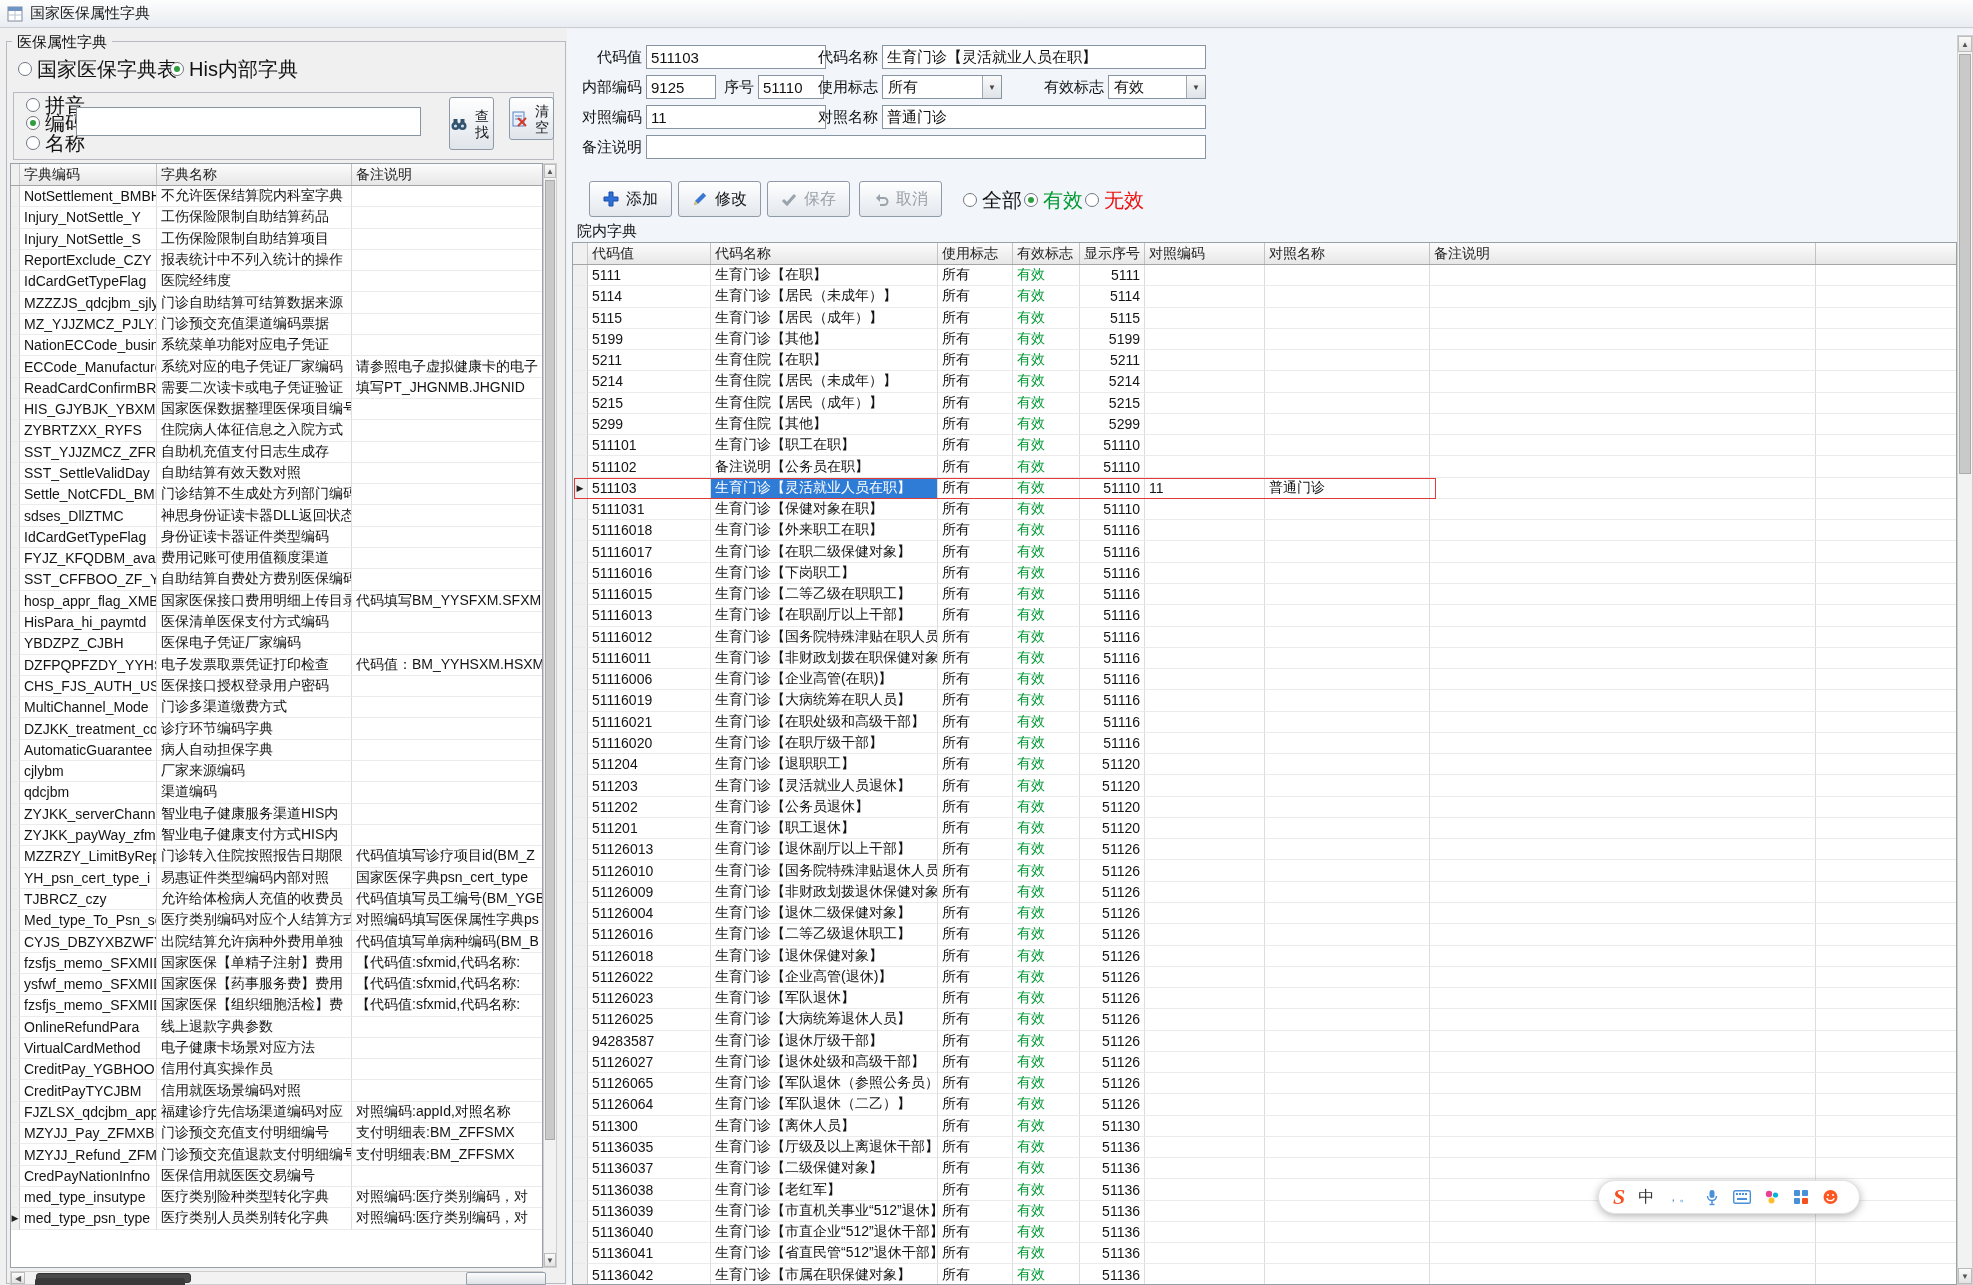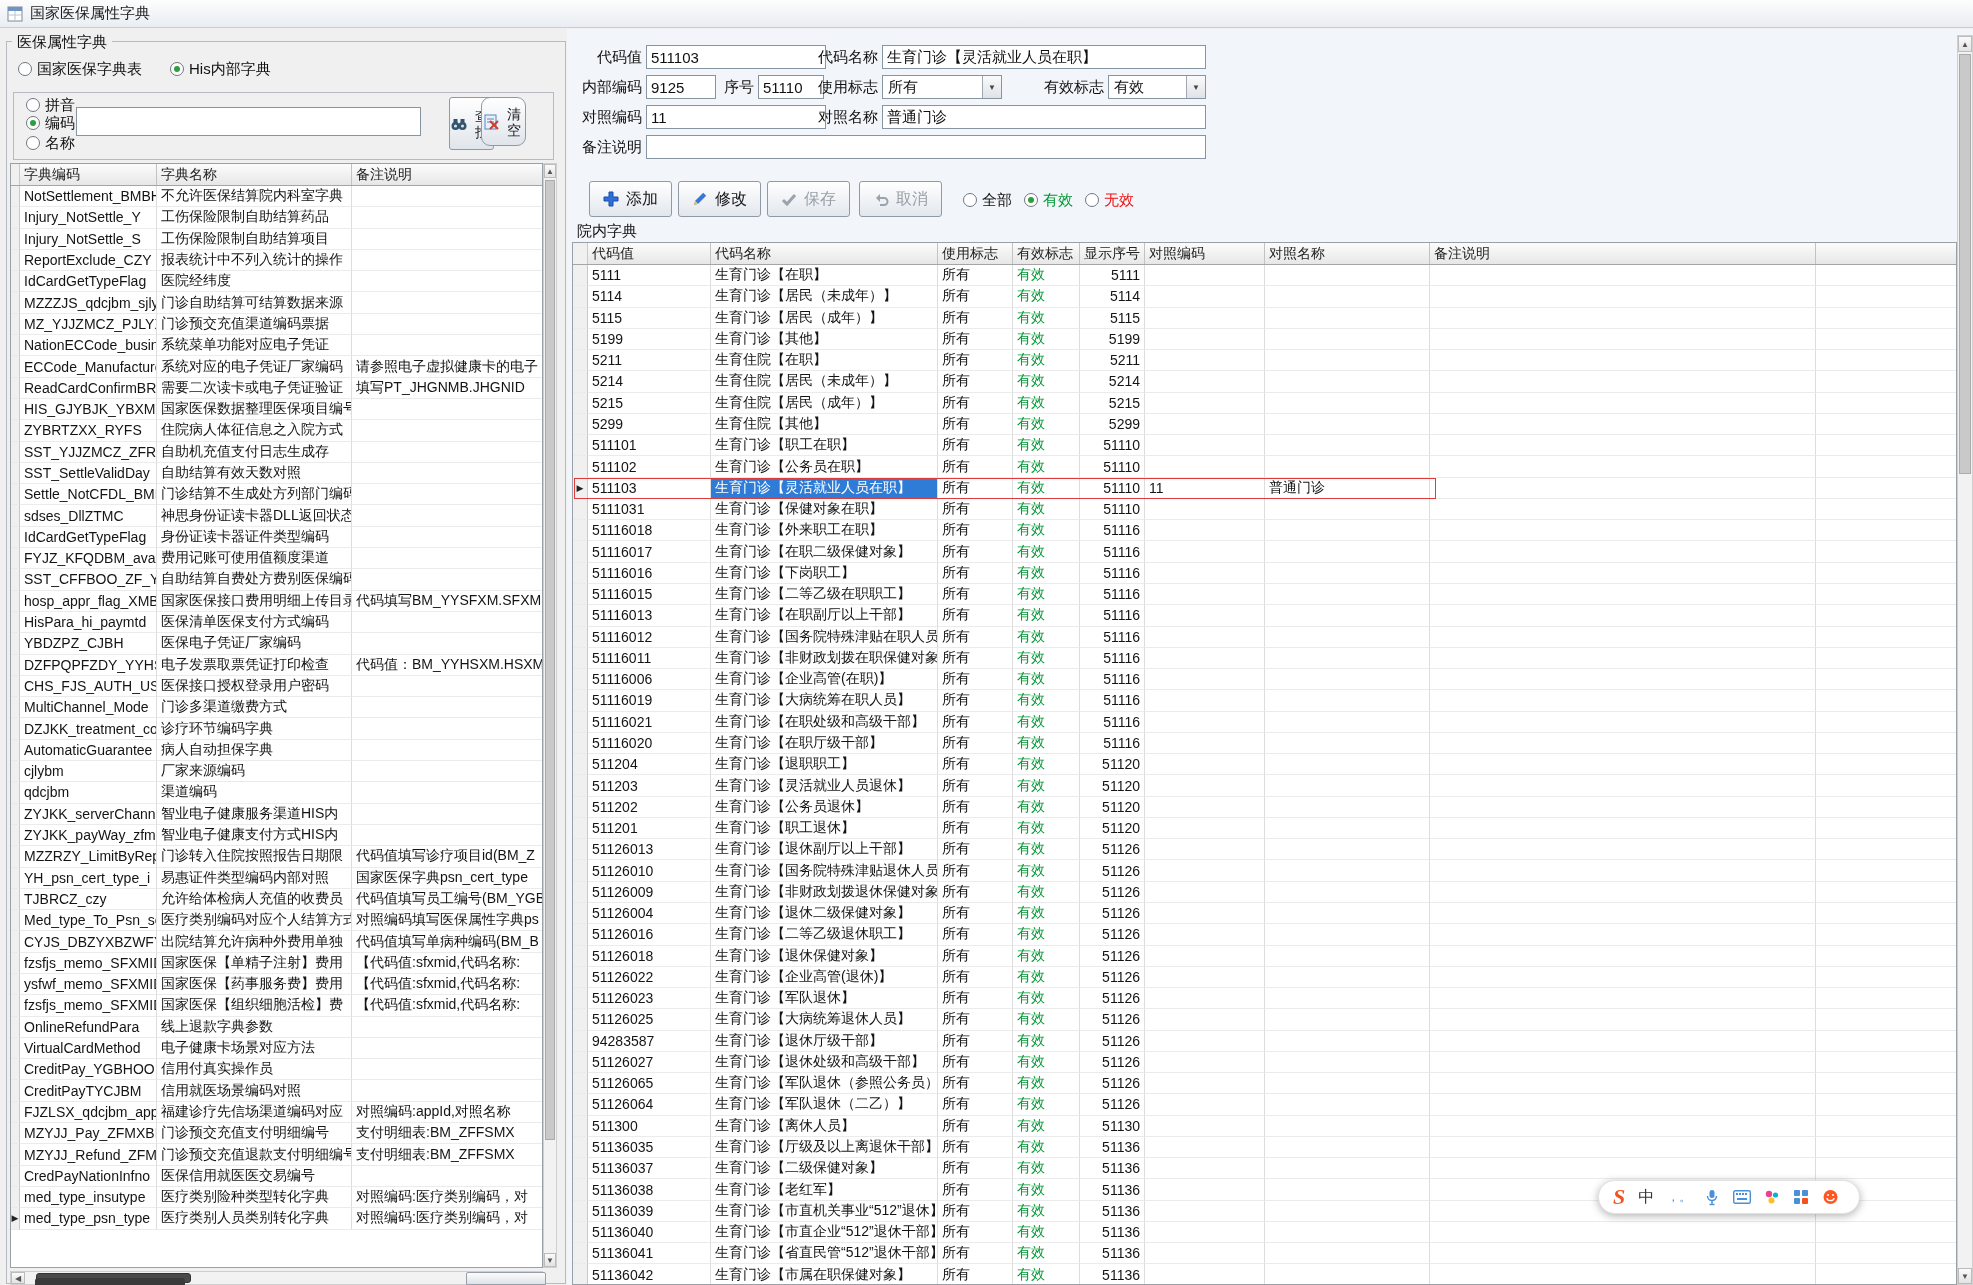--- a/index.html
+++ b/index.html
@@ -9,21 +9,21 @@
 
   
   .titlebar{position:absolute;left:0;top:0;width:100%;height:28px;background:linear-gradient(#fdfdfd,#e9edf2);
     border-bottom:1px solid #c9ced4;display:flex;align-items:center;padding-left:7px;gap:7px;font-size:15px;color:#1c1c1c;}
 
   
   .gbox{position:absolute;border:1px solid #b7bac0;}
   .gtitle{position:absolute;background:#f0f0f0;padding:0 5px;font-size:15px;z-index:3;}
 
   
-  .radio{position:absolute;display:flex;align-items:center;gap:5px;height:22px;font-size:15px;cursor:default;white-space:nowrap;}
+  .radio{position:absolute;display:flex;align-items:center;gap:5px;height:22px;font-size:20px;cursor:default;white-space:nowrap;}
   .rdot{width:14px;height:14px;border-radius:50%;border:1px solid #6f7780;background:#fff;position:relative;flex:0 0 auto;}
   .rdot.on::after{content:"";position:absolute;left:3px;top:3px;width:6px;height:6px;border-radius:50%;background:#2f9e3f;}
 
   
   .flabel{position:absolute;height:24px;line-height:24px;text-align:right;font-size:15px;color:#101010;white-space:nowrap;}
   .finput{position:absolute;height:24px;border:1px solid #8795a3;background:#fff;font-size:15px;padding:0 4px;font-family:inherit;color:#101010;}
   .fcombo{position:absolute;height:24px;border:1px solid #8795a3;background:#fff;display:flex;align-items:center;padding-left:5px;font-size:15px;}
   .carrow{margin-left:auto;width:19px;height:100%;background:linear-gradient(#fafafa,#dfe3e8);border-left:1px solid #9fa8b2;
     display:flex;align-items:center;justify-content:center;font-size:8px;color:#444;}
 
@@ -119,21 +119,21 @@
           <circle cx="12.5" cy="11" r="1.6" fill="#cfe0ef"></circle>
           <rect x="7.5" y="9.5" width="3" height="3" fill="#33536f"></rect>
           <rect x="3.5" y="4" width="4" height="4" fill="#33536f"></rect>
           <rect x="10.5" y="4" width="4" height="4" fill="#33536f"></rect>
         </svg>
     </span>
     <span class="vtext">
         <span>查找</span>
       </span>
   </button>
-  <button class="sbtn" style="left:481px;top:97px;width:45px;height:49px;z-index:2;border-radius:9px;">
+  <button class="sbtn" style="left:509px;top:97px;width:45px;height:43px;z-index:2;">
     <span style="display:flex;">
       <svg width="18" height="18" viewBox="0 0 18 18">
           <rect x="3" y="2" width="11" height="14" fill="#e8f0fb" stroke="#5b84c4"></rect>
           <line x1="5" y1="6" x2="12" y2="6" stroke="#5b84c4"></line>
           <line x1="5" y1="9" x2="12" y2="9" stroke="#5b84c4"></line>
           <line x1="8" y1="8" x2="16" y2="16" stroke="#d23a2a" stroke-width="2"></line>
           <line x1="16" y1="8" x2="8" y2="16" stroke="#d23a2a" stroke-width="2"></line>
         </svg>
     </span>
     <span class="vtext">
@@ -655,21 +655,21 @@
           <div class="cell mc4" style="color: rgb(0, 153, 51);">有效</div>
           <div class="cell mc5">51110</div>
           <div class="cell mc6"></div>
           <div class="cell mc7"></div>
           <div class="cell mc8"></div>
           <div class="cell mcf"></div>
         </div>
         <div class="trow mrow">
           <div class="cell mc0"></div>
           <div class="cell mc1">511102</div>
-          <div class="cell mc2">生育门诊【公务员在职】</div>
+          <div class="cell mc2">备注说明【公务员在职】</div>
           <div class="cell mc3">所有</div>
           <div class="cell mc4" style="color: rgb(0, 153, 51);">有效</div>
           <div class="cell mc5">51110</div>
           <div class="cell mc6"></div>
           <div class="cell mc7"></div>
           <div class="cell mc8"></div>
           <div class="cell mcf"></div>
         </div>
         <div class="trow mrow">
           <div class="cell mc0">▶</div>

